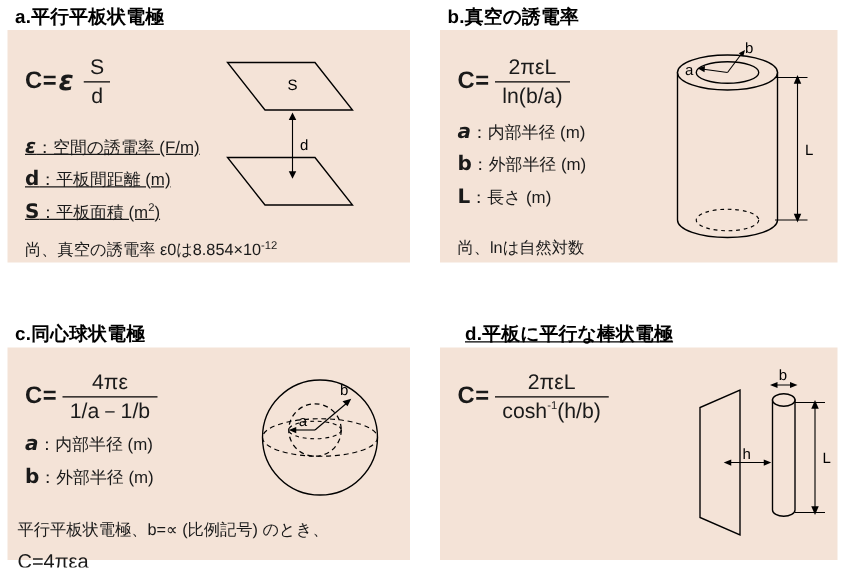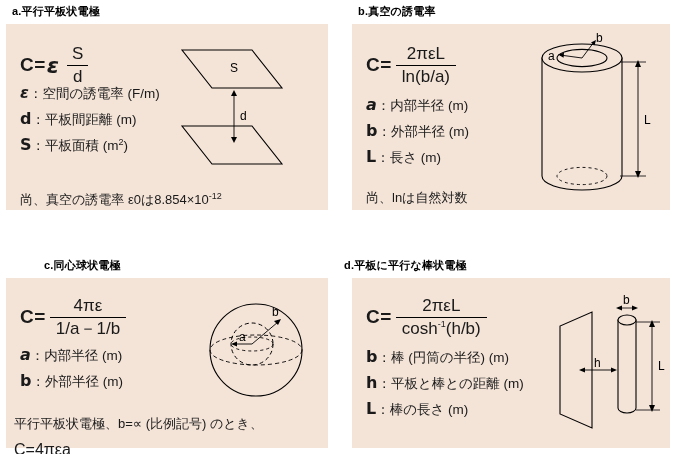--- a/index.html
+++ b/index.html
@@ -15,34 +15,34 @@
     color: #1a1a1a;
     overflow: hidden;
   }
   .panel {
     position: absolute;
     background: #f4e3d7;
     box-sizing: border-box;
   }
   .panel-title {
     position: absolute;
-    font-size: 11px;
+    font-size: 15px;
     font-weight: 700;
     color: #000;
     letter-spacing: 0.2px;
   }
   .panel-a { left: 6px;   top: 24px;  width: 322px; height: 186px; }
   .panel-b { left: 352px; top: 24px;  width: 318px; height: 186px; }
   .panel-c { left: 6px;   top: 278px; width: 322px; height: 170px; }
   .panel-d { left: 352px; top: 278px; width: 318px; height: 170px; }
 
   .title-a { left: 12px;  top: 4px; }
   .title-b { left: 358px; top: 4px; }
-  .title-c { left: 12px;  top: 258px; margin-left: 32px; }
-  .title-d { left: 344px; top: 258px; }
+  .title-c { left: 12px;  top: 258px; }
+  .title-d { left: 372px; top: 258px; text-decoration: underline; }
 
   
   .formula {
     position: absolute;
     display: flex;
     align-items: center;
     font-size: 19px;
     white-space: nowrap;
   }
   .formula .lead {
@@ -105,21 +105,21 @@
 
   <div class="formula" style="left:14px; top:20px;">
     <span class="lead">C=</span>
     <span class="eps bold" style="font-size:22px; margin:0 3px 0 1px;">ε</span>
     <span class="frac">
       <span class="num">S</span>
       <span class="den">d</span>
     </span>
   </div>
 
-  <div class="defs" style="left:14px; top:56px;">
+  <div class="defs" style="left:14px; top:80px;text-decoration:underline;">
     <div class="row">
       <span class="sym eps">ε</span><span>：空間の誘電率 (F/m)</span>
     </div>
     <div class="row">
       <span class="sym">d</span><span>：平板間距離 (m)</span>
     </div>
     <div class="row">
       <span class="sym">S</span><span>：平板面積 (m</span><sup>2</sup><span>)</span>
     </div>
   </div>
@@ -230,31 +230,20 @@
 <div class="panel panel-d">
 
   <div class="formula" style="left:14px; top:18px;">
     <span class="lead">C=</span>
     <span class="frac">
       <span class="num">2πεL</span>
       <span class="den"><span>cosh</span><sup>-1</sup><span>(h/b)</span></span>
     </span>
   </div>
 
-  <div class="defs" style="left:14px; top:66px;">
-    <div class="row">
-      <span class="sym">b</span><span>：棒 (円筒の半径) (m)</span>
-    </div>
-    <div class="row">
-      <span class="sym">h</span><span>：平板と棒との距離 (m)</span>
-    </div>
-    <div class="row">
-      <span class="sym">L</span><span>：棒の長さ (m)</span>
-    </div>
-  </div>
 
   <svg style="left:200px; top:18px;" width="118" height="140" viewBox="0 0 118 140">
 
     <polygon points="8,30 8,118 40,132 40,16" fill="#f4e3d7" stroke="#000" stroke-width="1.1"></polygon>
 
     <path d="M66,24 L66,112 A9,5 0 0 0 84,112 L84,24 Z" fill="#f4e3d7" stroke="#000" stroke-width="1.1"></path>
     <ellipse cx="75" cy="24" rx="9" ry="5" fill="#f4e3d7" stroke="#000" stroke-width="1.1"></ellipse>
 
     <line x1="66" y1="12" x2="84" y2="12" stroke="#000" stroke-width="0.8"></line>
     <polygon points="64,12 70,9.6 70,14.4" fill="#000"></polygon>

